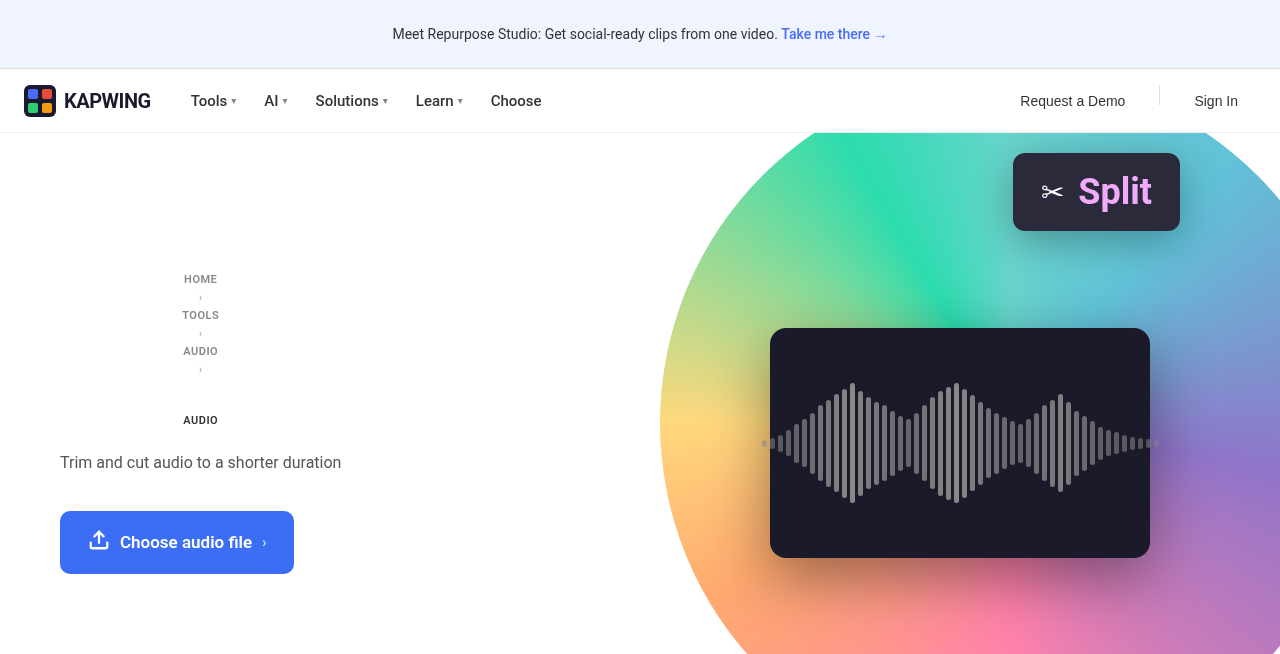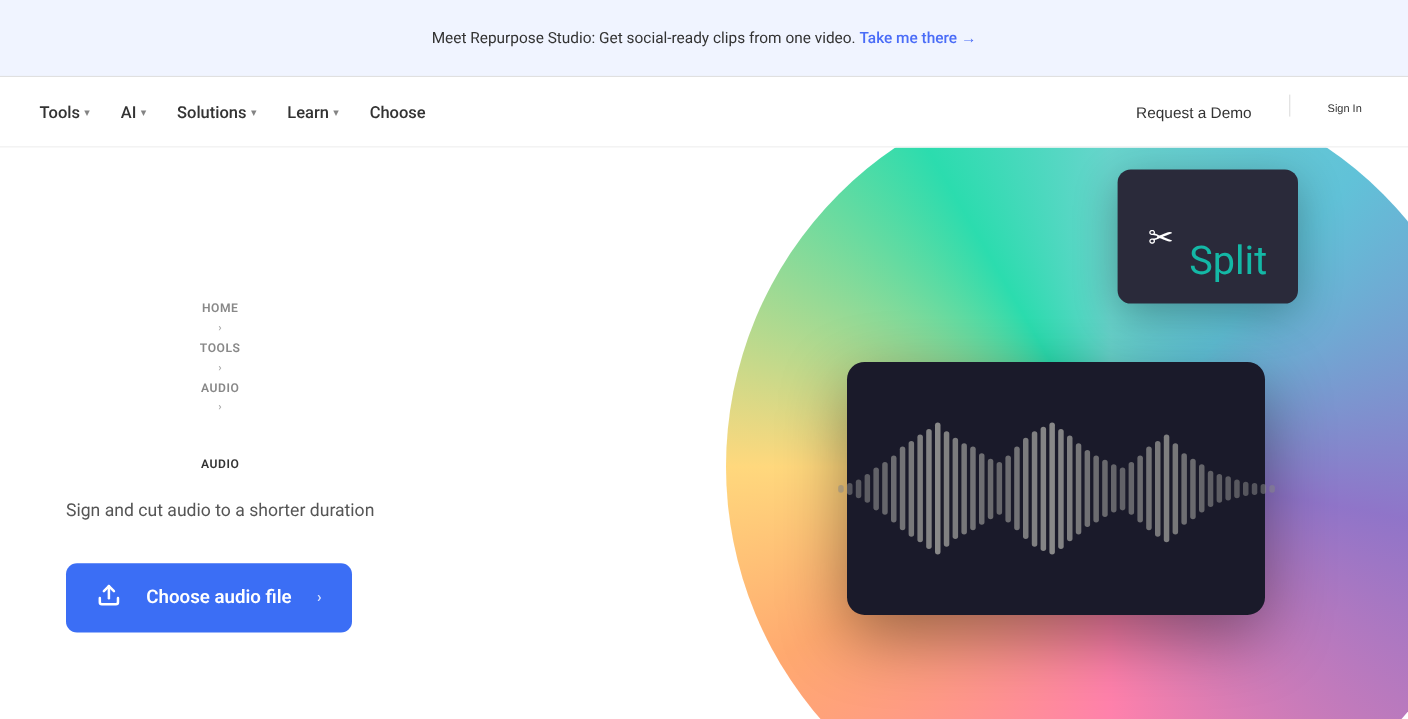--- a/index.html
+++ b/index.html
@@ -82,21 +82,21 @@
       color: #333;
       font-size: 14px;
       cursor: pointer;
       font-weight: 500;
     }
     .btn-signin {
       padding: 8px 18px;
       border: none;
       background: transparent;
       color: #333;
-      font-size: 10px;
+      font-size: 14px;
       cursor: pointer;
       font-weight: 500;
     }
     .divider-v {
       width: 1px;
       height: 20px;
       background: #ddd;
     }
     .btn-try {
       padding: 10px 20px;
@@ -157,21 +157,21 @@
     }
     .hero-subtitle {
       font-size: 16px;
       color: #555;
       margin-bottom: 36px;
       line-height: 1.5;
     }
     .btn-upload {
       display: inline-flex;
       align-items: center;
-      gap: 23px;
+      gap: 10px;
       background: #3b6ef5;
       color: #fff;
       border: none;
       border-radius: 10px;
       padding: 18px 28px;
       font-size: 17px;
       font-weight: 600;
       cursor: pointer;
       text-decoration: none;
     }
@@ -257,34 +257,44 @@
       align-items: center;
       gap: 14px;
       box-shadow: 0 10px 40px rgba(0,0,0,0.3);
     }
     .split-icon {
       font-size: 28px;
       color: #fff;
     }
     .split-text {
       font-size: 36px;
-      font-weight: 400;
-      color: #14b8a6;
-      margin-top: 44px;
+      font-weight: 700;
+      color: #f0abfc;
     }
   </style>
 </head>
 <body>
 
 <div class="top-banner">
   <span>Meet Repurpose Studio: Get social-ready clips from one video.</span>
   <a href="#">Take me there →</a>
 </div>
 
 <nav class="navbar">
+  <a href="#" class="nav-logo">
+
+    <svg class="logo-icon" viewBox="0 0 32 32" fill="none" xmlns="http://www.w3.org/2000/svg">
+      <rect width="32" height="32" rx="6" fill="#1a1a2e"></rect>
+      <rect x="4" y="4" width="10" height="10" rx="2" fill="#4a6cf7"></rect>
+      <rect x="18" y="4" width="10" height="10" rx="2" fill="#e74c3c"></rect>
+      <rect x="4" y="18" width="10" height="10" rx="2" fill="#2ecc71"></rect>
+      <rect x="18" y="18" width="10" height="10" rx="2" fill="#f39c12"></rect>
+    </svg>
+    <span class="logo-text">KAPWING</span>
+  </a>
 
   <div class="nav-links">
     <a class="nav-item" href="#">
       <span>Tools</span>
       <span class="chevron">▾</span>
     </a>
     <a class="nav-item" href="#">
       <span>AI</span>
       <span class="chevron">▾</span>
     </a>
@@ -314,21 +324,21 @@
     <div class="breadcrumb">
       <a href="#">HOME</a>
       <span class="sep">›</span>
       <a href="#">TOOLS</a>
       <span class="sep">›</span>
       <a href="#">AUDIO</a>
       <span class="sep">›</span>
       <span class="current">AUDIO</span>
     </div>
 
-    <p class="hero-subtitle">Sign and cut audio to a shorter duration</p>
+    <p class="hero-subtitle">Trim and cut audio to a shorter duration</p>
 
     <a href="#" class="btn-upload">
       <span class="upload-icon">
         <svg width="22" height="22" viewBox="0 0 24 24" fill="none" stroke="currentColor" stroke-width="2.5" stroke-linecap="round" stroke-linejoin="round">
           <path d="M21 15v4a2 2 0 0 1-2 2H5a2 2 0 0 1-2-2v-4"></path>
           <polyline points="17 8 12 3 7 8"></polyline>
           <line x1="12" y1="3" x2="12" y2="15"></line>
         </svg>
       </span>
       <span>Choose audio file</span>

